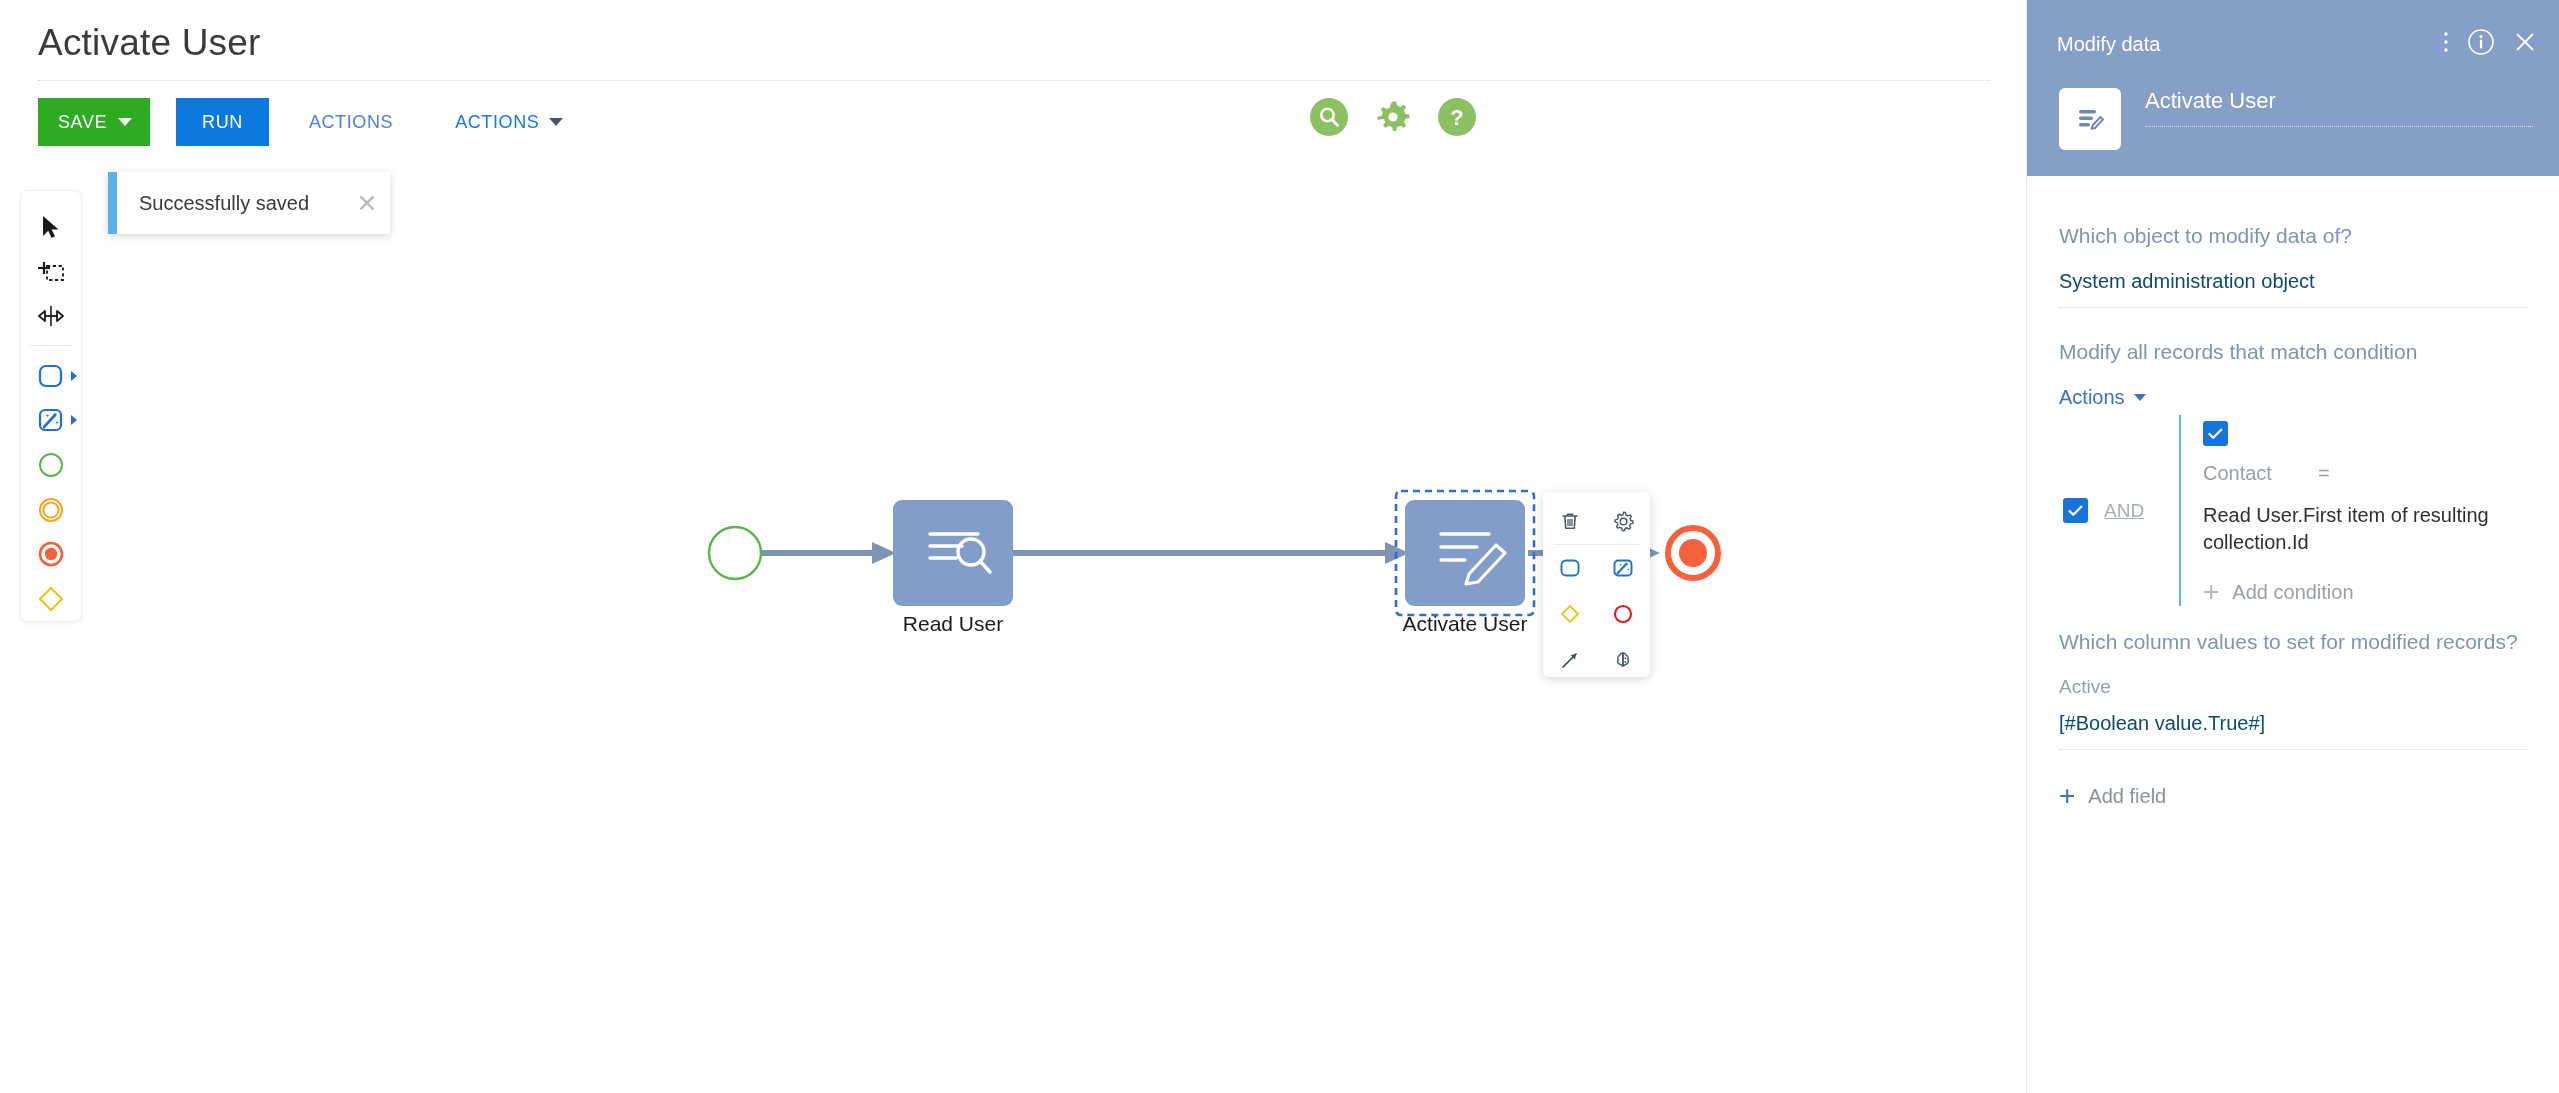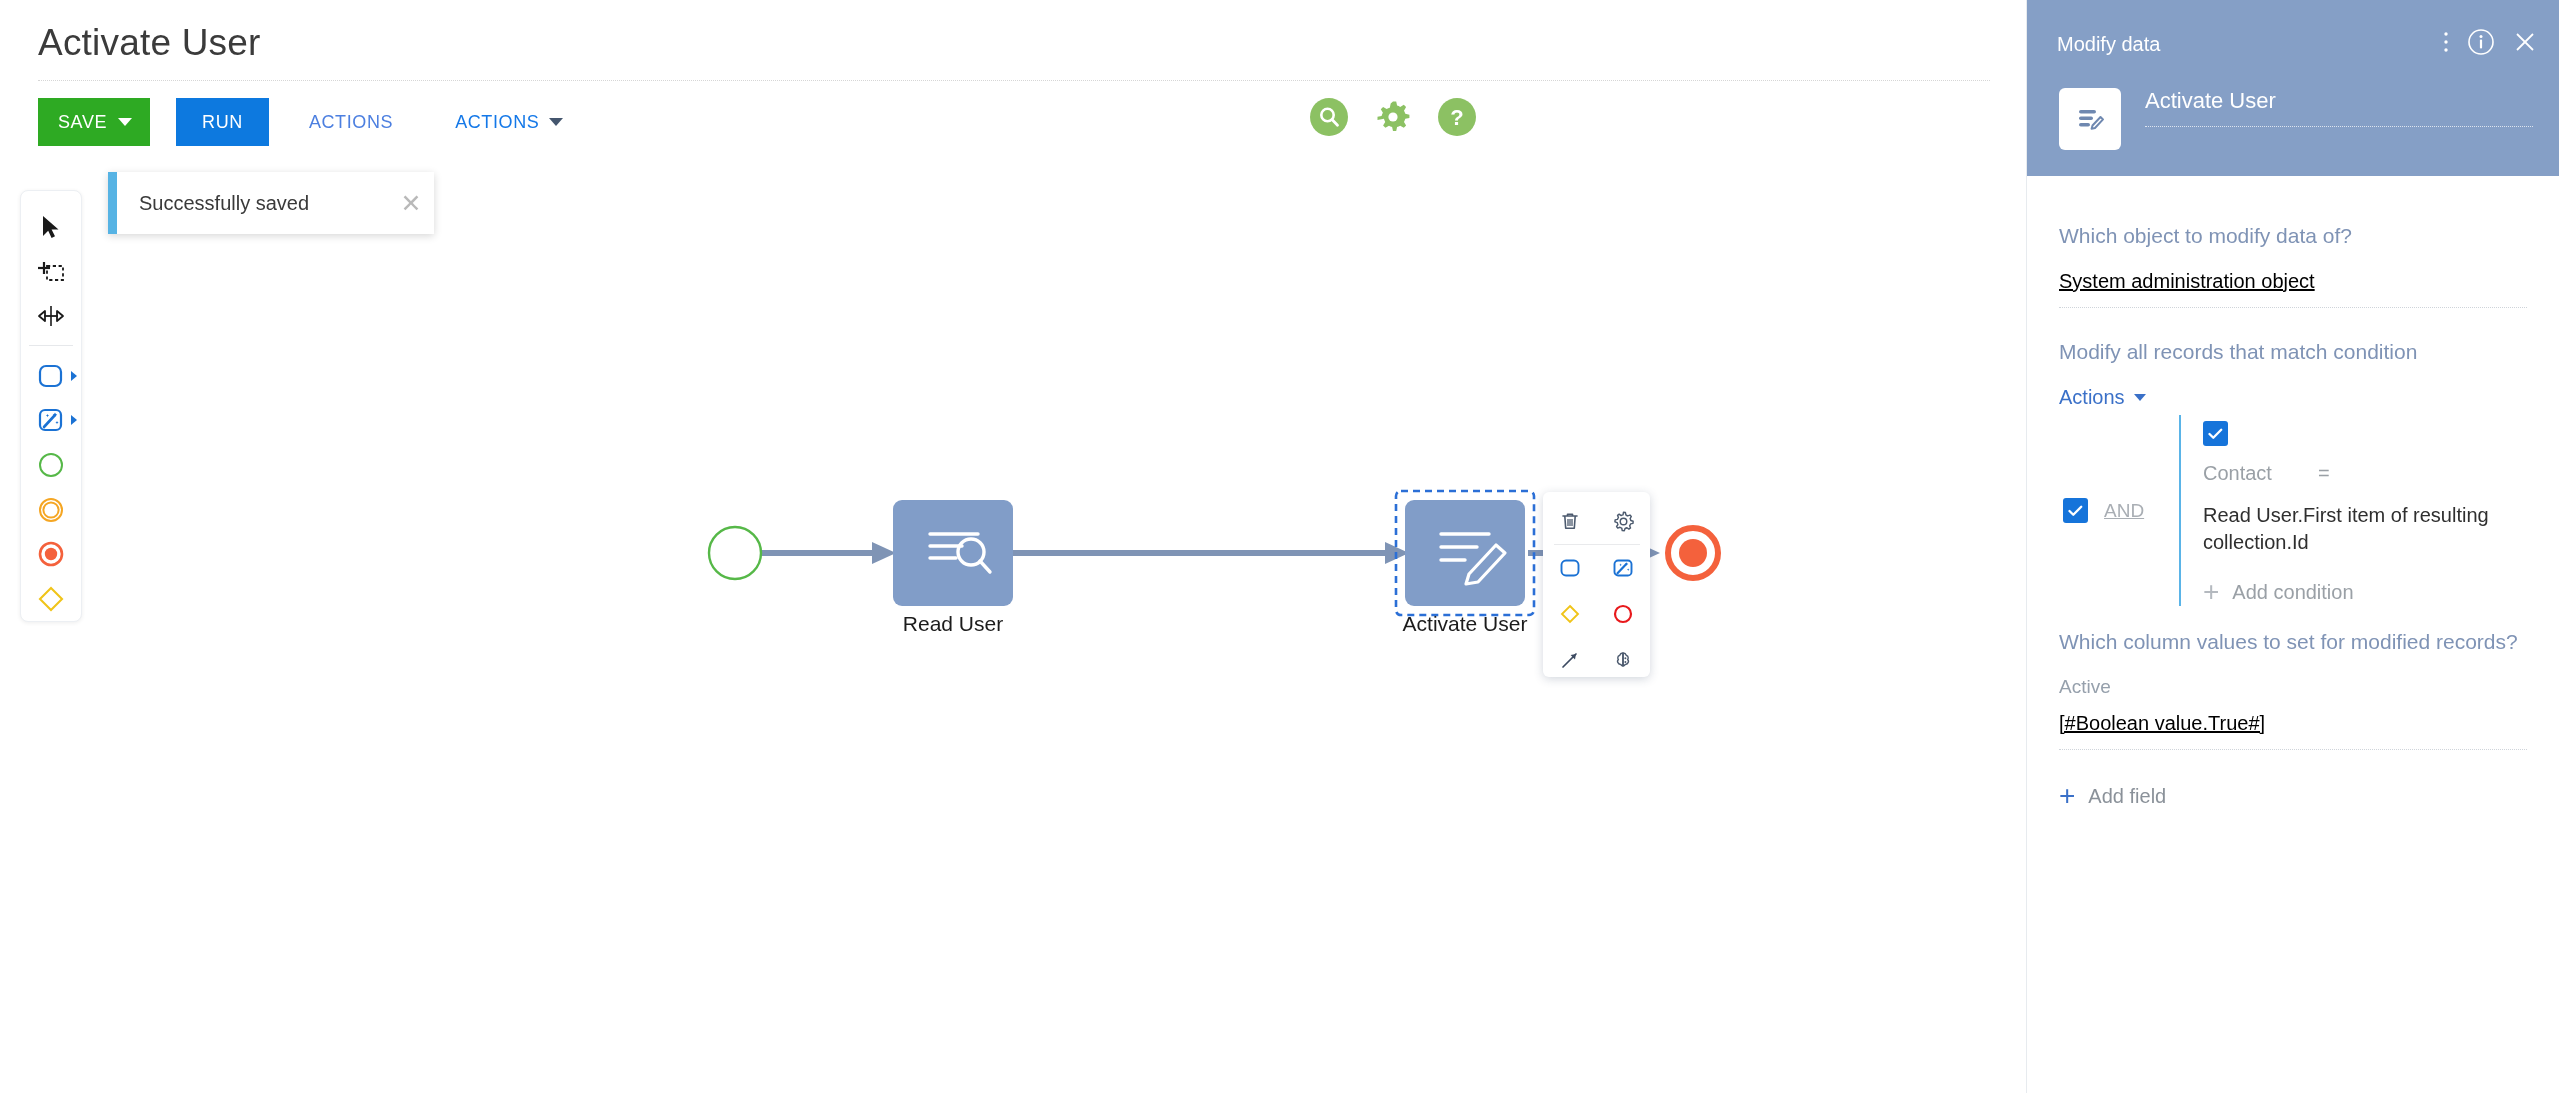--- a/index.html
+++ b/index.html
@@ -52,21 +52,21 @@
   .caret-white { border-top-color: #ffffff; }
   .caret-slate { border-top-color: #44566e; }
 
   
   .hdr-icons { position: absolute; right: 550px; top: 98px; display: flex; gap: 26px; align-items: center; }
   .hicon { width: 38px; height: 38px; display: block; cursor: pointer; }
 
   
   .toast {
     position: absolute; left: 108px; top: 172px;
-    width: 326px; height: 62px;
+    width: 282px; height: 62px;
     background: #ffffff;
     border-left: 9px solid #56b3e4;
     box-shadow: 0 2px 8px rgba(0,0,0,.16);
     display: flex; align-items: center;
   }
   .toast-text { font-size: 20px; color: #3a3a3a; padding-left: 22px; flex: 1; }
   .toast-close { width: 46px; text-align: center; font-size: 25px; color: #b9b9b9; cursor: pointer; line-height: 1; }
 
   
   .palette {
@@ -134,21 +134,21 @@
   }
   .panel-name-wrap { position: absolute; left: 118px; top: 88px; right: 26px; }
   .panel-name {
     font-size: 22px; color: #ffffff; padding-bottom: 12px;
   }
   .panel-name-underline { border-bottom: 1px dotted rgba(255,255,255,.72); }
 
   .panel-body { position: absolute; left: 0; top: 176px; right: 0; bottom: 0; padding: 48px 32px 0 32px; }
 
   .sec-label { font-size: 21px; color: #7f93b5; margin-bottom: 22px; }
-  .field-val { font-size: 20px; color: #000000; padding-bottom: 14px; text-decoration: underline; }
+  .field-val { font-size: 20px; color: #0c4a6e; padding-bottom: 14px; }
   .field-underline { border-bottom: 1px dotted #cfd4da; }
   .spacer-32 { height: 32px; }
   .spacer-24 { height: 24px; }
 
   .actions-drop { display: flex; align-items: center; gap: 9px; font-size: 20px; color: #3a70c8; cursor: pointer; margin-bottom: 6px; }
   .actions-drop .caret { border-top-color: #3a70c8; border-left-width: 6px; border-right-width: 6px; border-top-width: 7px; }
 
   .cond-block { display: flex; align-items: stretch; min-height: 124px; }
   .cond-left { width: 120px; display: flex; align-items: center; gap: 16px; padding-left: 4px; }
   .cond-right { flex: 1; border-left: 2px solid #5ab4e8; padding-left: 22px; }

